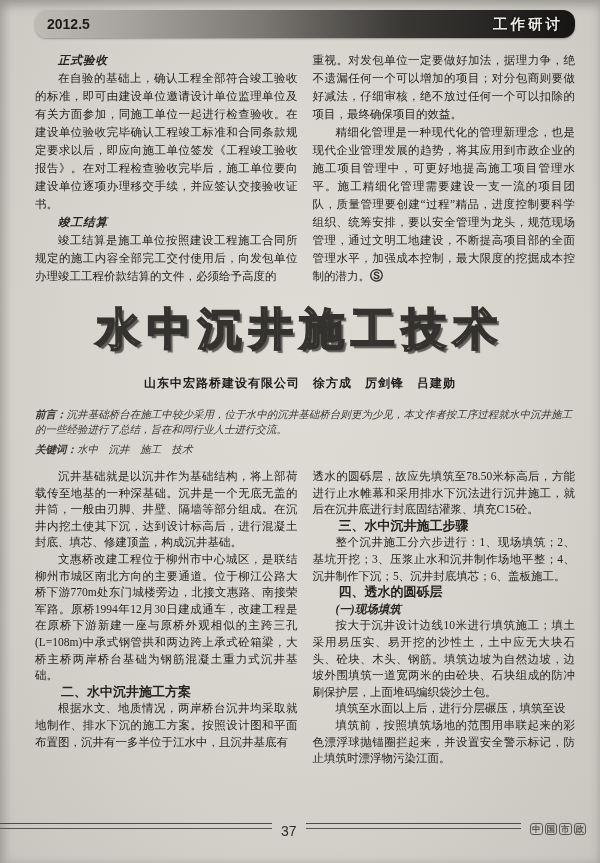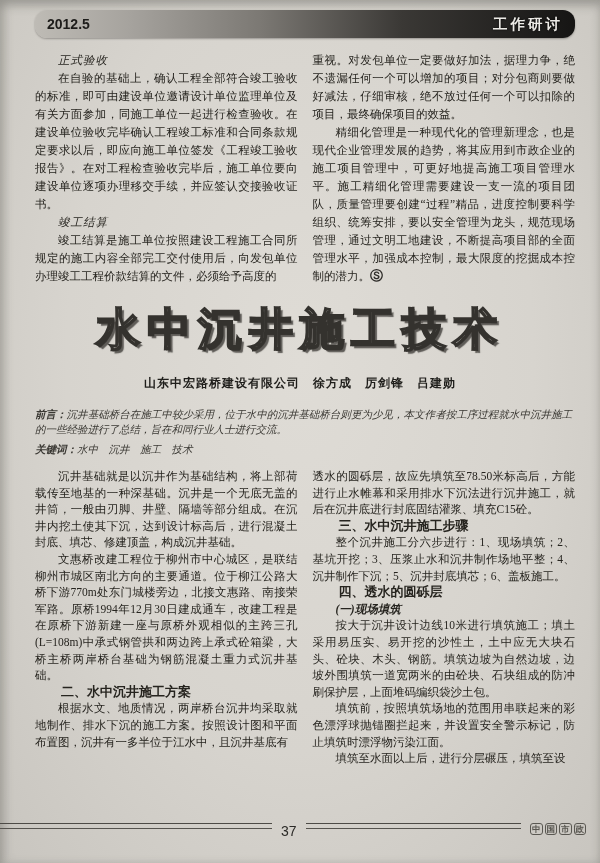--- a/index.html
+++ b/index.html
@@ -17,21 +17,21 @@
     background:linear-gradient(90deg,#bebbb5 0%,#a5a29d 18%,#7b7873 42%,#3a3835 68%,#161514 100%);
     box-shadow:0 1px 2px rgba(60,58,54,.4);
   }
   .issue-label{font-family:"Liberation Sans",sans-serif; font-size:14px; font-weight:bold; color:#1d1c1a;}
   .column-label{font-size:14.5px; font-weight:bold; color:#eceae6; letter-spacing:3px; text-shadow:0 0 2px #000;}
   
   .cols{display:flex; gap:15px; margin:13px 25px 0 35px;}
   .col{flex:1; min-width:0; font-size:11.5px; line-height:18px; text-align:justify;}
   .col p{margin:0; text-indent:2em;}
   .col p.cont{text-indent:0;}
-  .kai-h{font-weight:normal; font-style:italic; text-indent:1em; margin:0; letter-spacing:1px;}
+  .kai-h{font-weight:bold; font-style:italic; text-indent:1em; margin:0; letter-spacing:1px;}
   .bold-h{font-weight:bold; text-indent:1em; margin:0; font-family:"Liberation Sans",sans-serif; font-size:13px;}
   .sub-h{font-style:italic; font-weight:bold; text-indent:1em; margin:0;}
   
   .title-wrap{text-align:center; margin-top:15px;}
   .article-title{
     display:inline-block; font-family:"Liberation Sans",sans-serif; font-weight:900;
     font-size:44px; letter-spacing:7px; color:#dbd8d2;
     -webkit-text-stroke:1.8px #34322e;
     text-shadow:3px 3px 1px rgba(62,60,56,.8), 1px 1px 0 rgba(62,60,56,.9);
   }
@@ -101,22 +101,22 @@
       <p class="bold-h">二、水中沉井施工方案</p>
       <p>根据水文、地质情况，两岸桥台沉井均采取就地制作、排水下沉的施工方案。按照设计图和平面布置图，沉井有一多半位于江水中，且沉井基底有</p>
     </div>
     <div class="col">
       <p class="cont">透水的圆砾层，故应先填筑至78.50米标高后，方能进行止水帷幕和采用排水下沉法进行沉井施工，就后在沉井底进行封底固结灌浆、填充C15砼。</p>
       <p class="bold-h">三、水中沉井施工步骤</p>
       <p>整个沉井施工分六步进行：1、现场填筑；2、基坑开挖；3、压浆止水和沉井制作场地平整；4、沉井制作下沉；5、沉井封底填芯；6、盖板施工。</p>
       <p class="bold-h">四、透水的圆砾层</p>
       <p class="sub-h">(一)现场填筑</p>
       <p>按大于沉井设计边线10米进行填筑施工；填土采用易压实、易开挖的沙性土，土中应无大块石头、砼块、木头、钢筋。填筑边坡为自然边坡，边坡外围填筑一道宽两米的由砼块、石块组成的防冲刷保护层，上面堆码编织袋沙土包。</p>
+      <p>填筑至水面以上后，进行分层碾压，填筑至设</p>
       <p>填筑前，按照填筑场地的范围用串联起来的彩色漂浮球抛锚圈拦起来，并设置安全警示标记，防止填筑时漂浮物污染江面。</p>
-      <p>填筑至水面以上后，进行分层碾压，填筑至设</p>
     </div>
   </div>
 
   <div class="footer">
     <div class="rule rule-left"></div>
     <span class="page-num">37</span>
     <div class="rule rule-right"></div>
     <div class="journal-logo">
       <span>中</span>
       <span>国</span>

